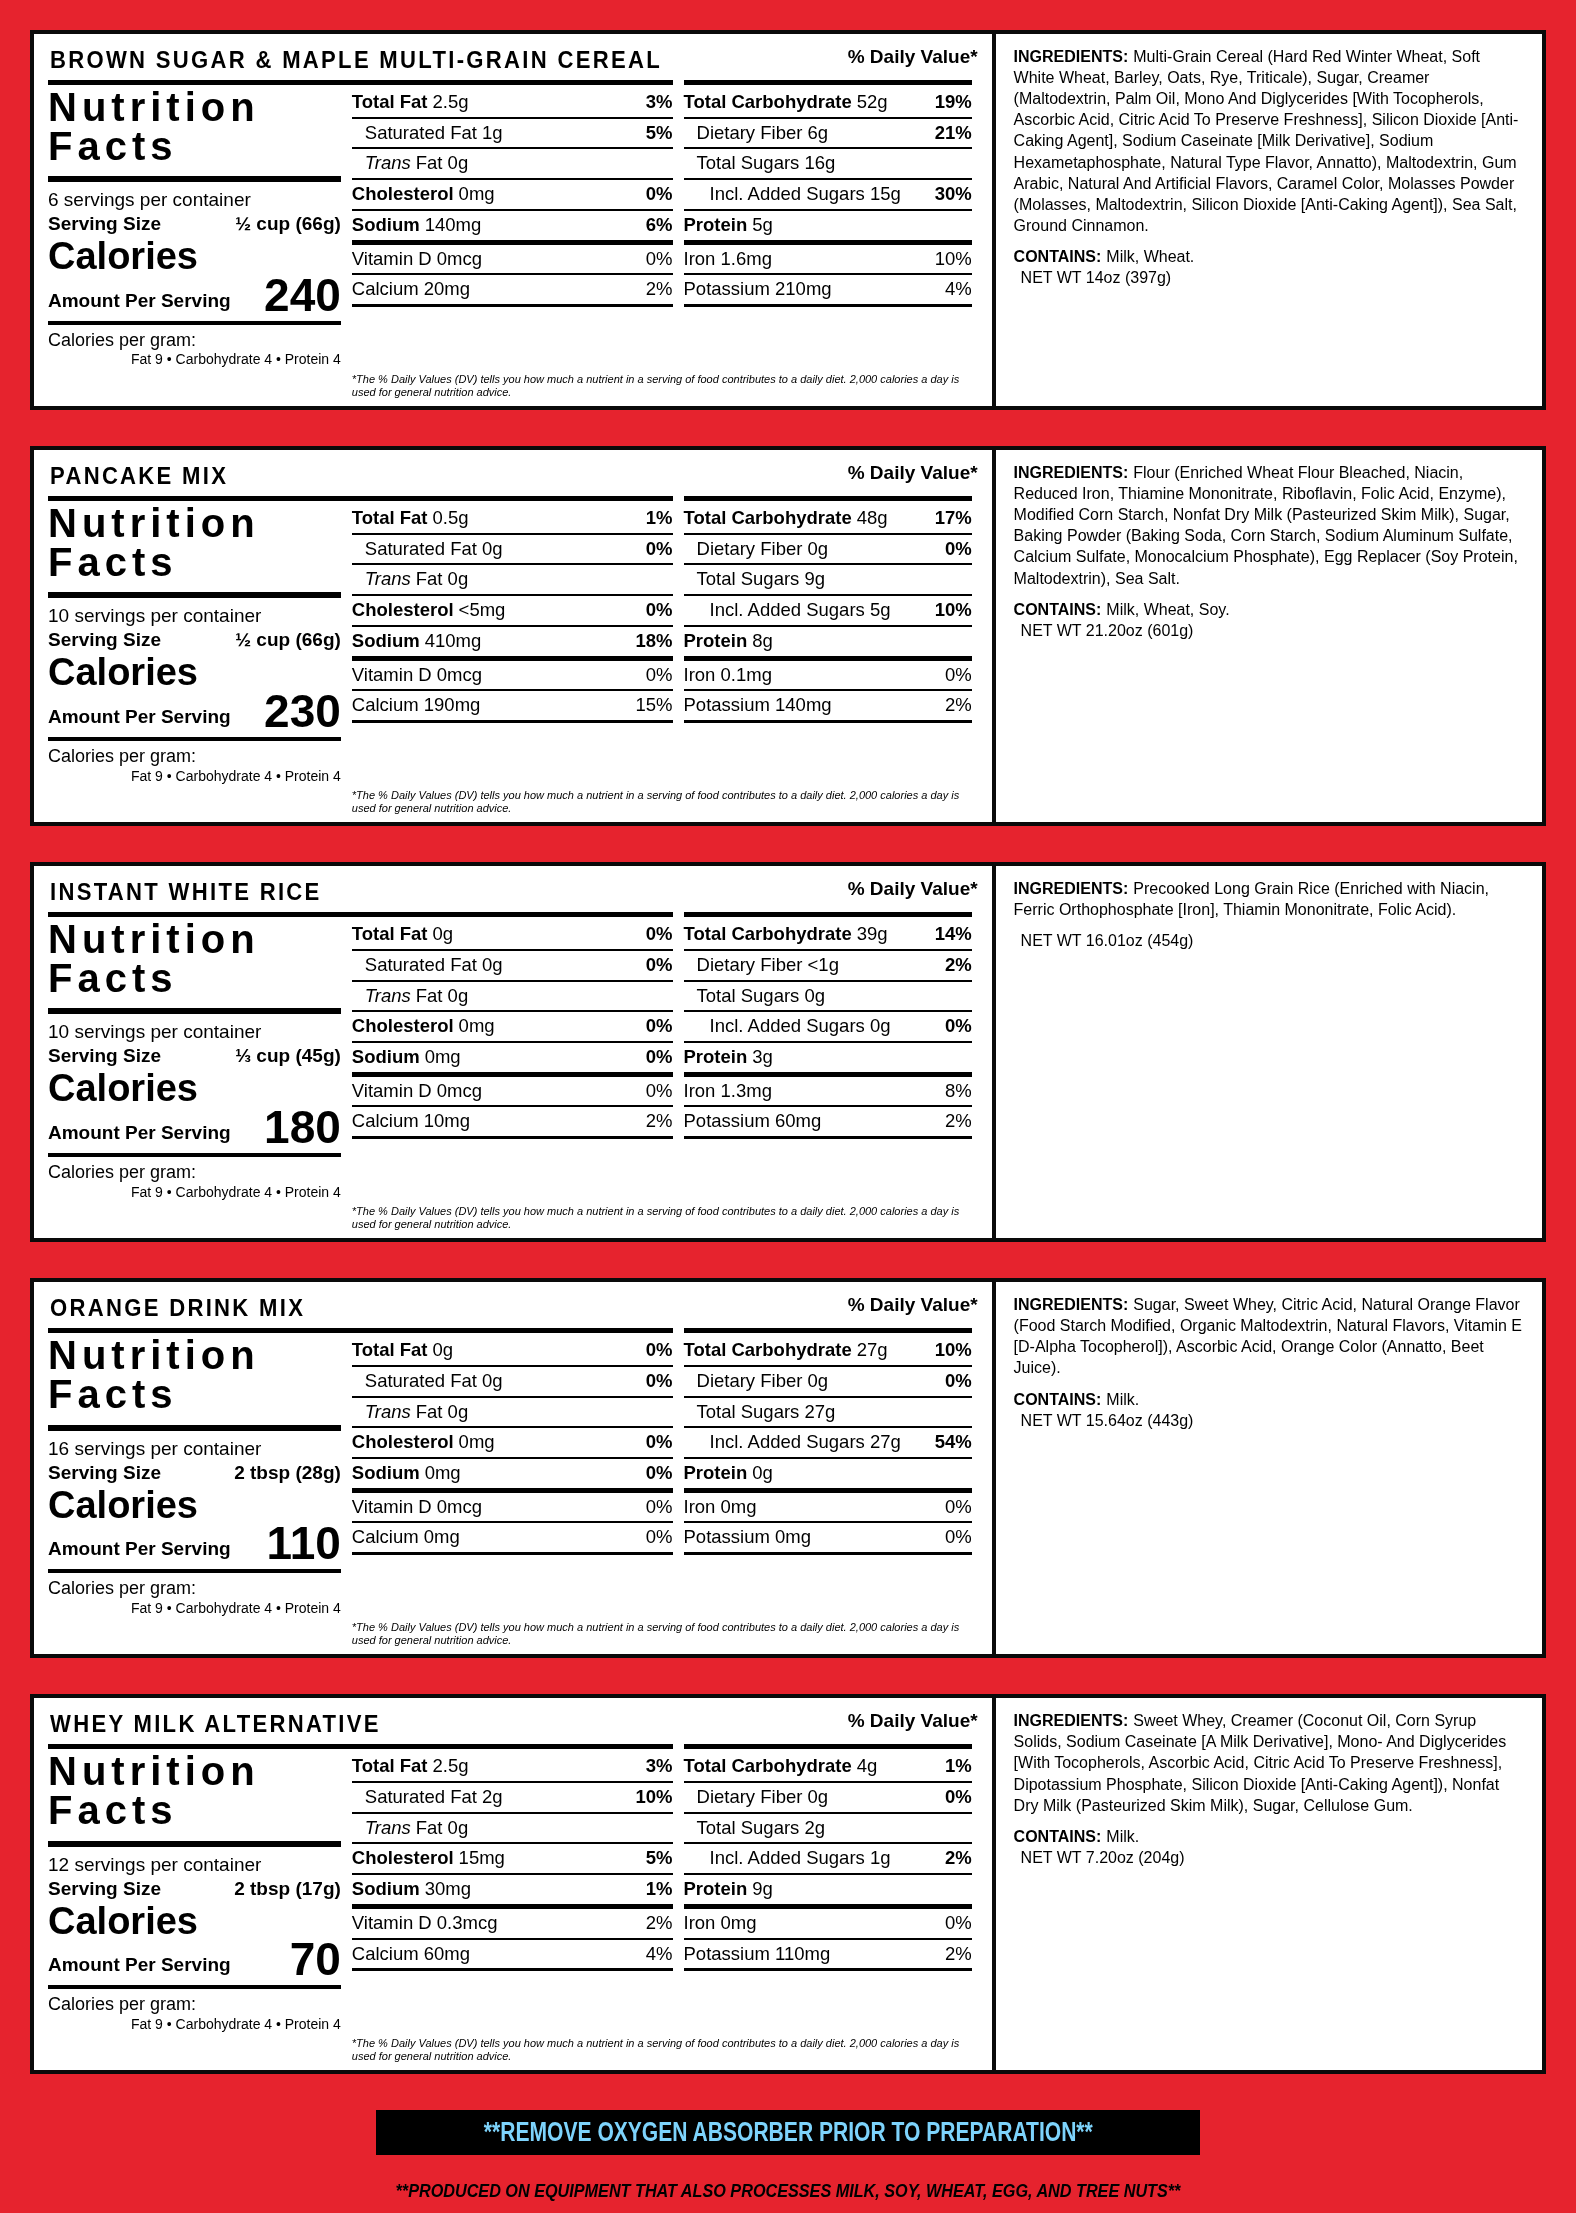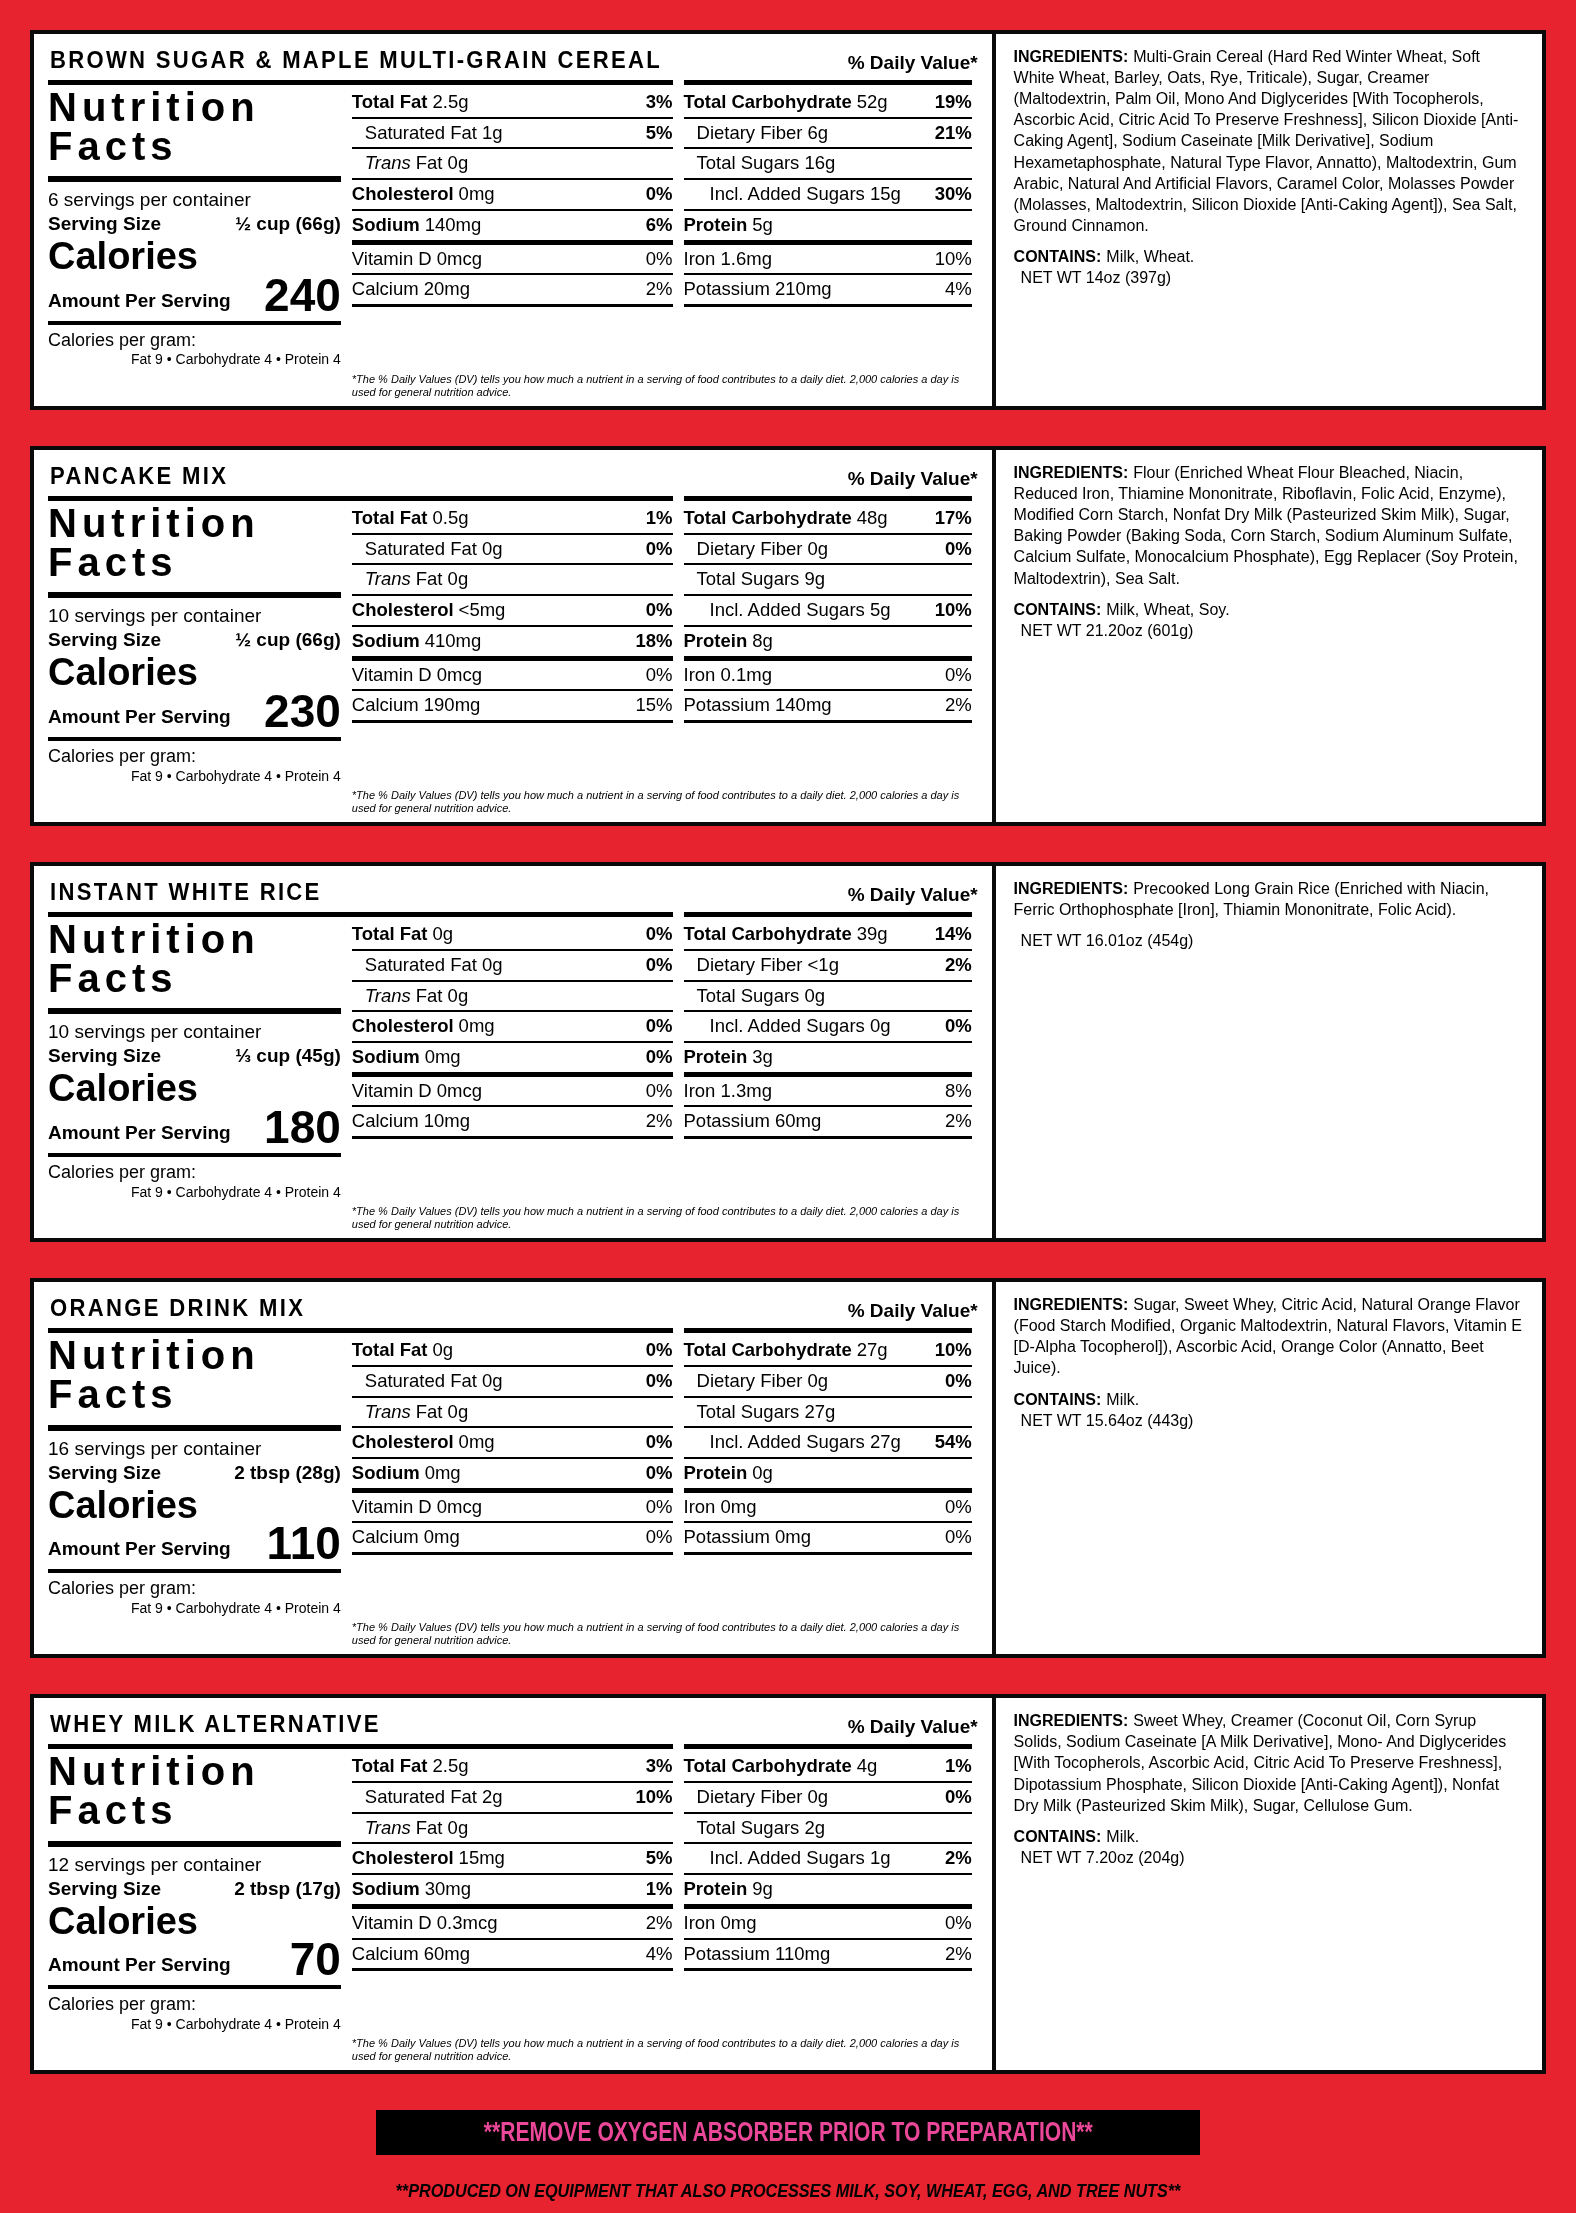--- a/index.html
+++ b/index.html
@@ -13,21 +13,21 @@
   .panel{
     display:flex;background:#fff;border:4px solid #0a0a0a;
     margin-bottom:36px;min-height:330px;box-sizing:border-box;
   }
   .nf-area{flex:1 1 auto;padding:8px 14px 8px 14px;display:flex;flex-direction:column;min-width:0;}
   .ing-area{
     flex:0 0 36.5%;border-left:4px solid #0a0a0a;
     padding:12px 18px 19px 18px;box-sizing:border-box;
     font-size:16px;line-height:1.32;
   }
-  .nf-header{display:flex;align-items:flex-end;padding:4px 0 6px 2px;}
+  .nf-header{display:flex;padding:4px 0 6px 2px;}
   .p-title{
     margin:0;flex:1;font-size:24px;font-weight:bold;letter-spacing:2.5px;
     transform:scaleX(.92);transform-origin:left bottom;white-space:nowrap;
   }
   .dv-label{font-weight:bold;font-size:19px;text-align:right;width:31%;white-space:nowrap;}
   .nf-grid{display:grid;grid-template-columns:31.5% 34.5% 31%;column-gap:11px;row-gap:3px;flex:1;}
   .hrule{height:5px;background:#000;}
   .hr-left{grid-column:1/3;grid-row:1;}
   .hr-right{grid-column:3/4;grid-row:1;}
   .lcol{grid-column:1;grid-row:2;}
@@ -61,21 +61,21 @@
   .iname{font-style:italic;margin-right:5px;}
   .pctb{font-weight:bold;margin-left:6px;}
   .pct{margin-left:6px;}
   
   .ing p{margin:0 0 10px 0;}
   .ing .lbl{font-weight:bold;margin-right:5px;}
   .contains-p{margin:0 !important;}
   .netwt{margin-top:0;margin-left:7px;}
   .netwt.solo{margin-top:10px;}
   
-  .oxy-bar{background:#000;color:#ec4899;margin:26px auto 0 auto;width:fit-content;padding:7px 22px;}
+  .oxy-bar{background:#000;color:#7dd3fc;margin:26px auto 0 auto;width:fit-content;padding:7px 22px;}
   .oxy-bar span{
     display:inline-block;font-weight:bold;font-size:27px;white-space:nowrap;
     transform:scaleX(.78);transform-origin:center;
   }
   .produced{
     text-align:center;font-weight:bold;font-style:italic;font-size:18px;margin-top:26px;
     transform:scaleX(.9);
   }
   .bioeng{
     text-align:center;font-weight:bold;font-size:18.5px;margin-top:22px;letter-spacing:.3px;

